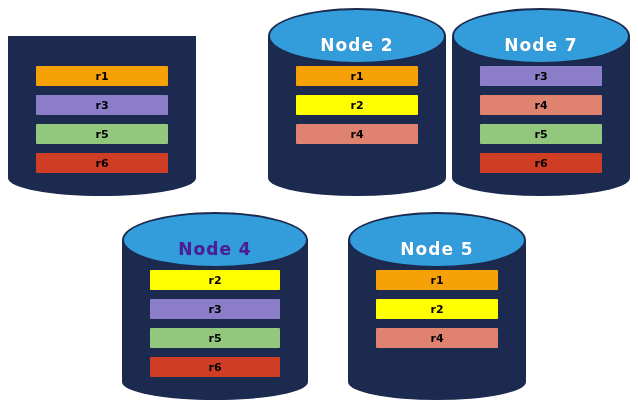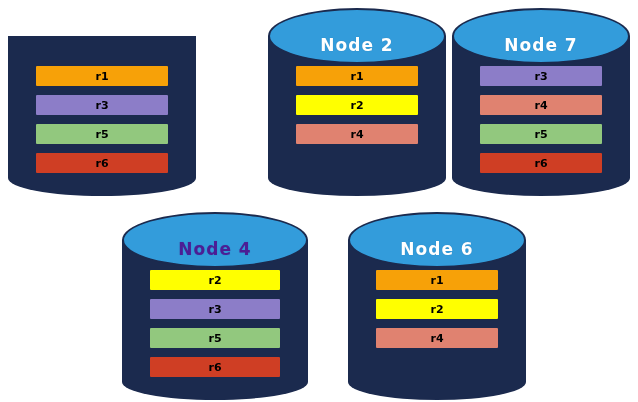--- a/index.html
+++ b/index.html
@@ -127,21 +127,21 @@
       <div class="records" style="top: 58px; left: 28px; right: 28px;">
         <div class="record" style="background: rgb(255, 255, 0); color: rgb(0, 0, 0);">r2</div>
         <div class="record" style="background: rgb(140, 125, 200); color: rgb(0, 0, 0);">r3</div>
         <div class="record" style="background: rgb(146, 200, 126); color: rgb(0, 0, 0);">r5</div>
         <div class="record" style="background: rgb(207, 62, 36); color: rgb(0, 0, 0);">r6</div>
       </div>
     </div>
     <div class="node" style="left: 348px; top: 212px; width: 178px; height: 188px;">
       <div class="cyl-body" style="top: 28px; width: 178px; height: 160px; background: rgb(27, 42, 78);"></div>
       <div class="cyl-top" style="width: 178px; height: 56px; background: rgb(51, 156, 219);">
-        <div class="node-label" style="color: rgb(255, 255, 255);">Node 6</div>
+        <div class="node-label" style="color: rgb(255, 255, 255);">Node 5</div>
       </div>
       <div class="records" style="top: 58px; left: 28px; right: 28px;">
         <div class="record" style="background: rgb(247, 161, 8); color: rgb(0, 0, 0);">r1</div>
         <div class="record" style="background: rgb(255, 255, 0); color: rgb(0, 0, 0);">r2</div>
         <div class="record" style="background: rgb(224, 130, 112); color: rgb(0, 0, 0);">r4</div>
       </div>
     </div>
   </div>
 
 </body></html>

